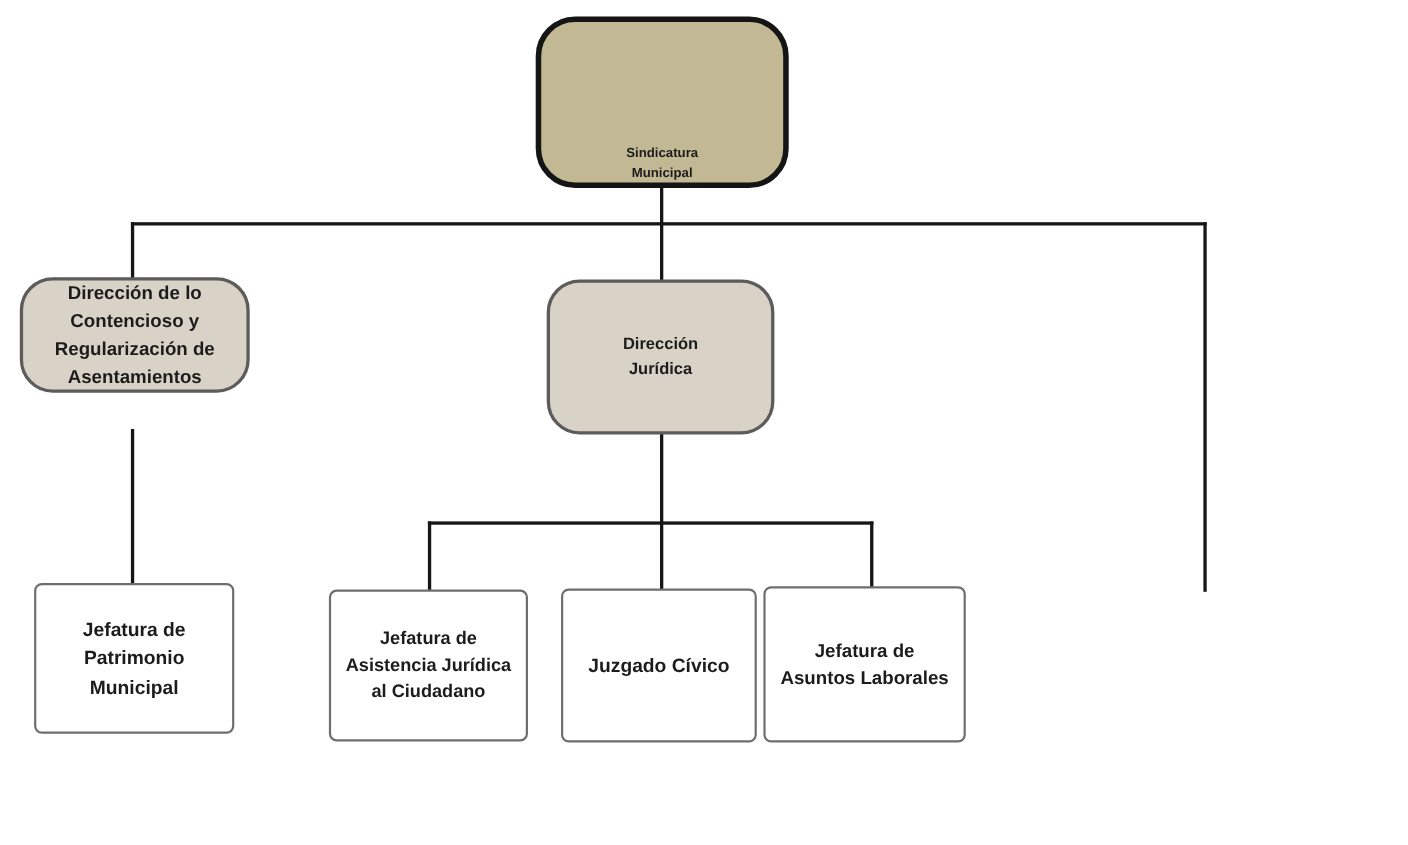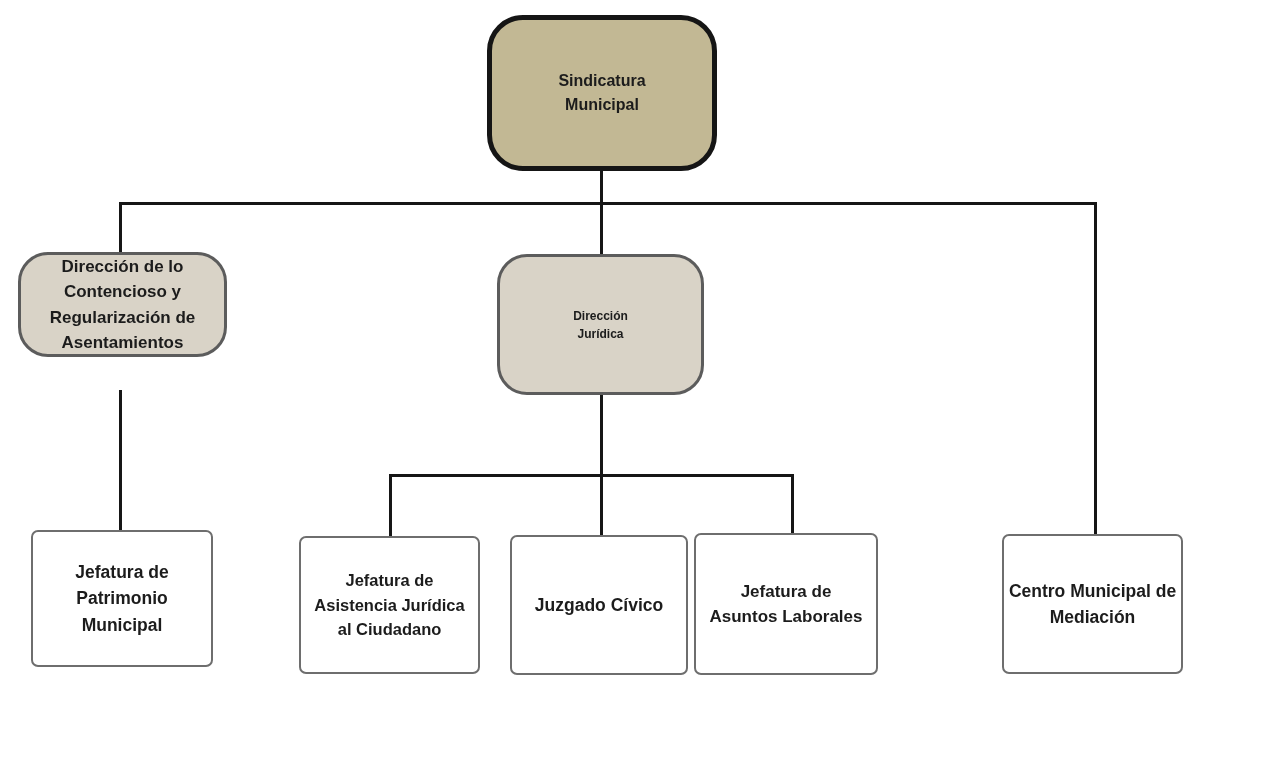--- a/index.html
+++ b/index.html
@@ -35,27 +35,28 @@
     line-height: 1.5;
   }
   .node .lbl {
     white-space: pre-line;
   }
 
   .lvl1 {
     background: var(--l1-fill, #c2b894);
     border: 5px solid var(--l1-border, #151515);
     border-radius: 36px;
-    font-size: 16px;
+    font-size: 12px;
+    align-items: flex-end;
   }
   .lvl2 {
     background: var(--l2-fill, #d9d3c7);
     border: 3px solid var(--l2-border, #5c5c5c);
     border-radius: 30px;
-    font-size: 12px;
+    font-size: 15px;
   }
   .lvl3 {
     background: var(--l3-fill, #ffffff);
     border: 2.5px solid var(--l3-border, #6e6e6e);
     border-radius: 7px;
     font-size: 17.5px;
   }
 
   
   #node-sindicatura { left: 487px; top: 15px;  width: 230px; height: 156px; }
@@ -119,18 +120,14 @@
 Asistencia Jurídica
 al Ciudadano</span>
   </div>
   <div class="node lvl3" id="node-juzgado">
     <span class="lbl">Juzgado Cívico</span>
   </div>
   <div class="node lvl3" id="node-laborales">
     <span class="lbl">Jefatura de
 Asuntos Laborales</span>
   </div>
-  <div class="node lvl3" id="node-mediacion">
-    <span class="lbl">Centro Municipal de
-Mediación</span>
-  </div>
 
 </div>
 
 </body></html>

